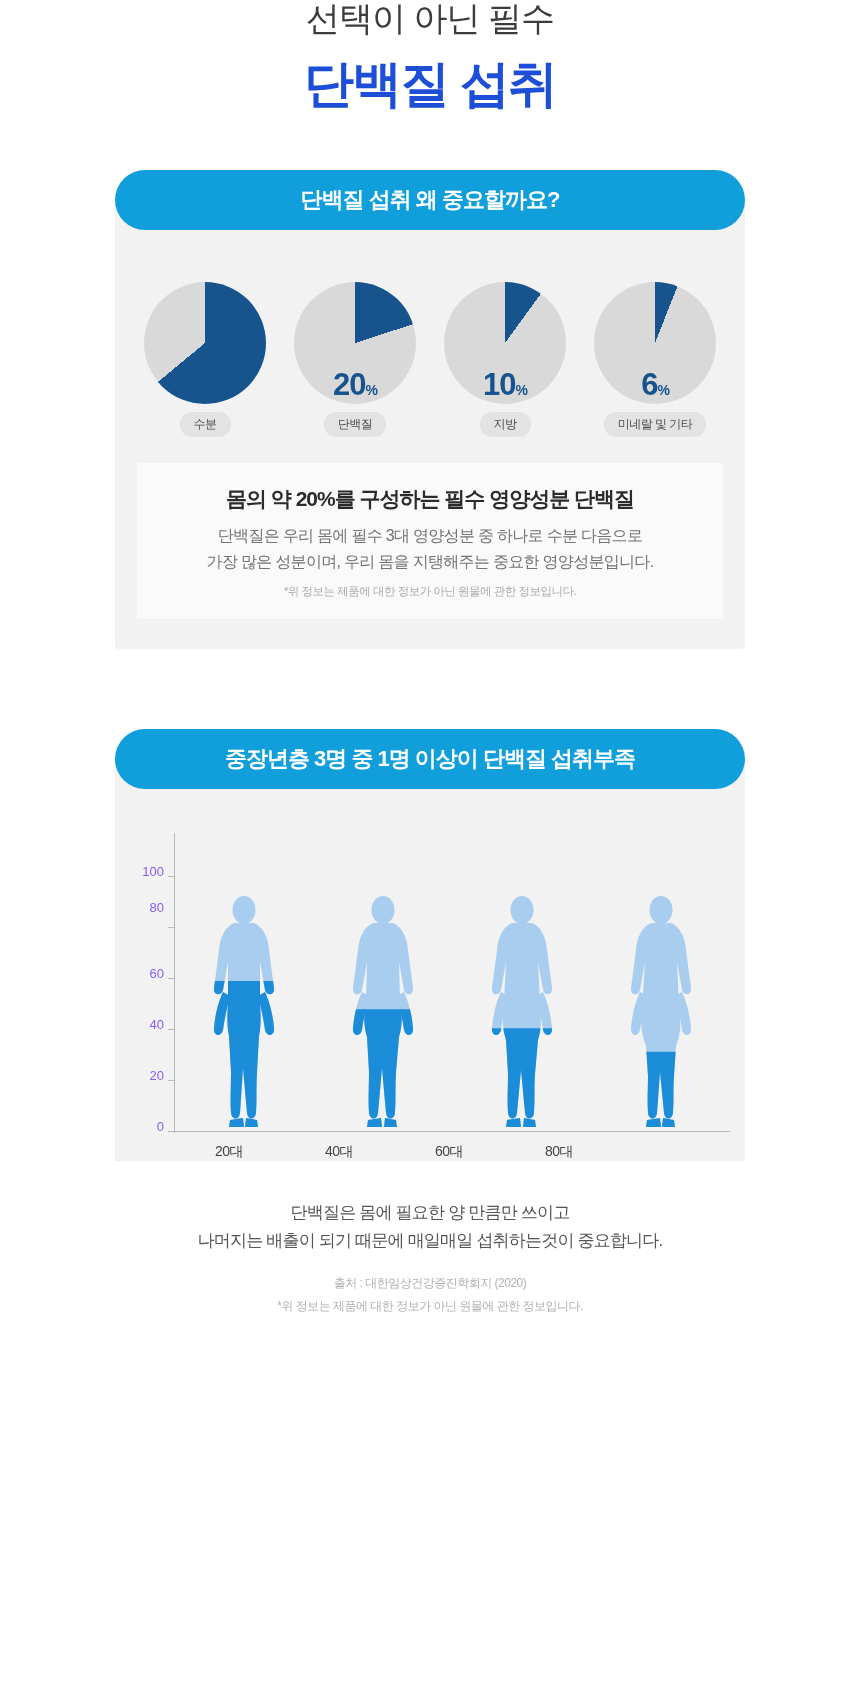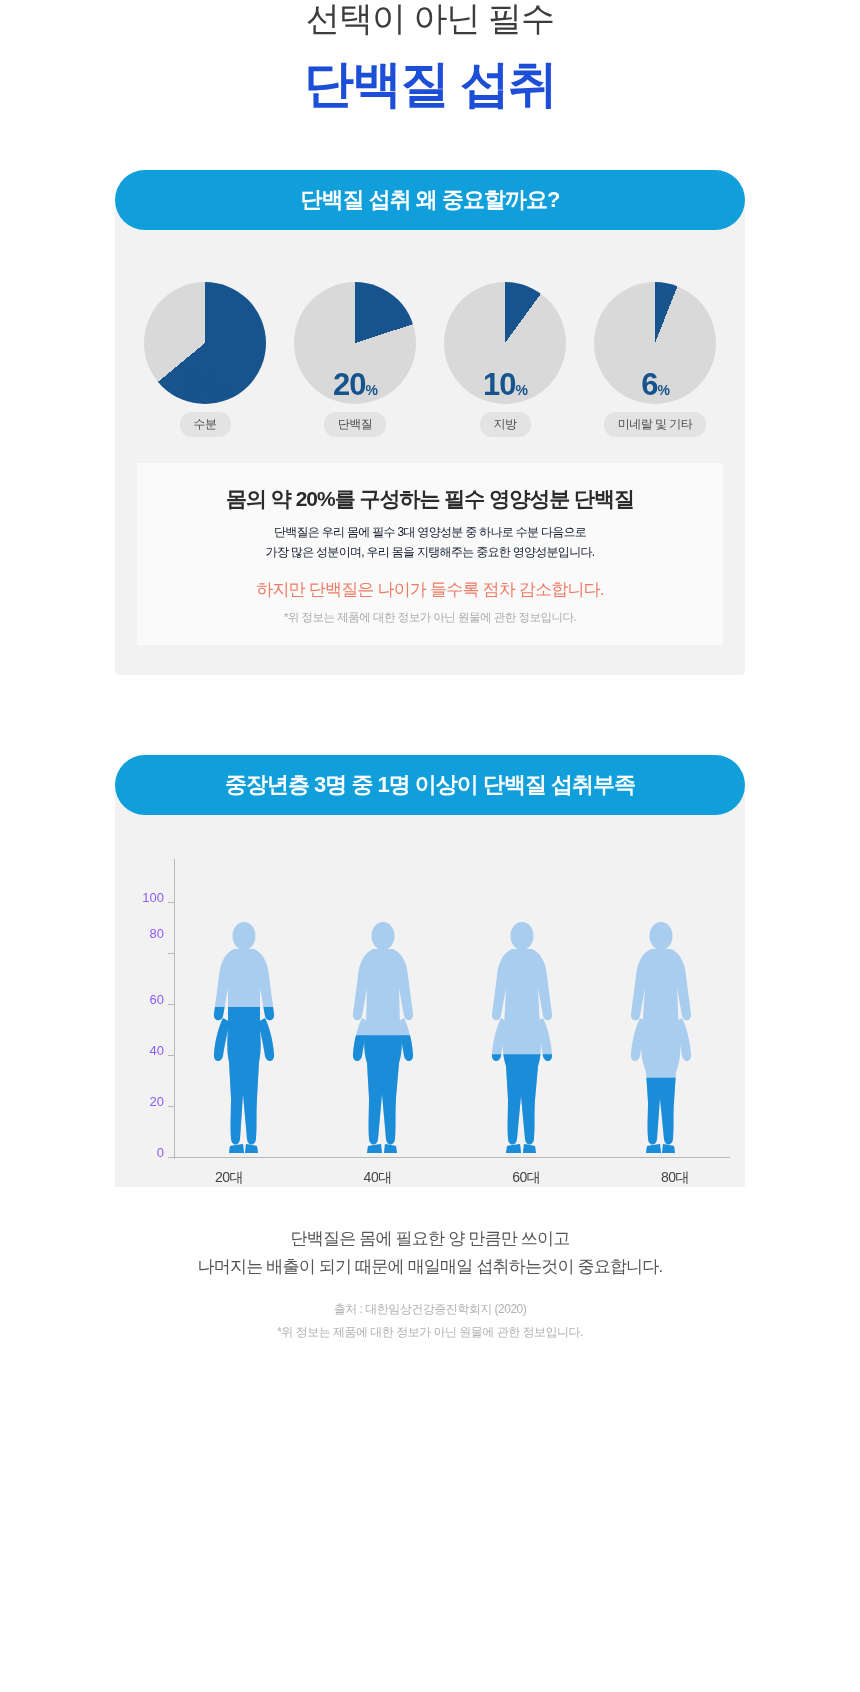--- a/index.html
+++ b/index.html
@@ -53,21 +53,21 @@
   
   .info{
     background:#fafafa;margin:26px 22px 0 22px;padding:22px 10px 20px 10px;
     text-align:center;
   }
   .info-h{
     font-size:21px;font-weight:bold;color:#2b2b2b;letter-spacing:-1px;
     margin-bottom:10px;
   }
   .info-p{
-    font-size:12px;color:#0f172a;line-height:1.6;letter-spacing:-0.7px;
+    font-size:16px;color:#737373;line-height:1.6;letter-spacing:-0.7px;
   }
   .info-warn{
     margin-top:16px;font-size:17px;color:#ef7b63;letter-spacing:-0.8px;
   }
   .info-note{
     margin-top:9px;font-size:11.5px;color:#aaa;letter-spacing:-0.5px;
   }
 
   
   .gap{height:80px;}
@@ -89,21 +89,21 @@
     position:absolute;left:44px;top:0;bottom:0;width:1px;background:#b9b9b9;
   }
   .figs{
     position:absolute;left:44px;right:0;bottom:1px;height:255px;
     display:flex;justify-content:space-around;align-items:flex-end;
   }
   .fig{width:110px;height:255px;position:relative;}
   .fig svg{position:absolute;bottom:0;left:50%;transform:translateX(-50%);}
   .xlabels{
     position:absolute;left:44px;right:0;bottom:-28px;
-    display:flex;justify-content:space-between;
+    display:flex;justify-content:flex-start;
   }
   .xlab{width:110px;text-align:center;font-size:14px;color:#444;letter-spacing:-0.5px;}
 
   
   .footer{width:630px;margin:38px auto 0 auto;text-align:center;}
   .footer-p{font-size:17px;color:#555;line-height:1.65;letter-spacing:-0.8px;}
   .footer-src{margin-top:20px;font-size:12px;color:#b0b0b0;letter-spacing:-0.5px;}
   .footer-note{margin-top:6px;font-size:12px;color:#b0b0b0;letter-spacing:-0.5px;}
 </style>
 </head>
@@ -158,21 +158,20 @@
           </div>
           <div class="pill">미네랄 및 기타</div>
         </div>
 
       </div>
 
       <div class="info">
         <div class="info-h">몸의 약 20%를 구성하는 필수 영양성분 단백질</div>
         <div class="info-p">단백질은 우리 몸에 필수 3대 영양성분 중 하나로 수분 다음으로</div>
         <div class="info-p">가장 많은 성분이며, 우리 몸을 지탱해주는 중요한 영양성분입니다.</div>
-        <div class="info-warn">하지만 단백질은 나이가 들수록 점차 감소합니다.</div>
         <div class="info-note">*위 정보는 제품에 대한 정보가 아닌 원물에 관한 정보입니다.</div>
       </div>
 
     </div>
   </div>
 
   <div class="gap"></div>
 
   <div class="section">
     <div class="banner">중장년층 3명 중 1명 이상이 단백질 섭취부족</div>

